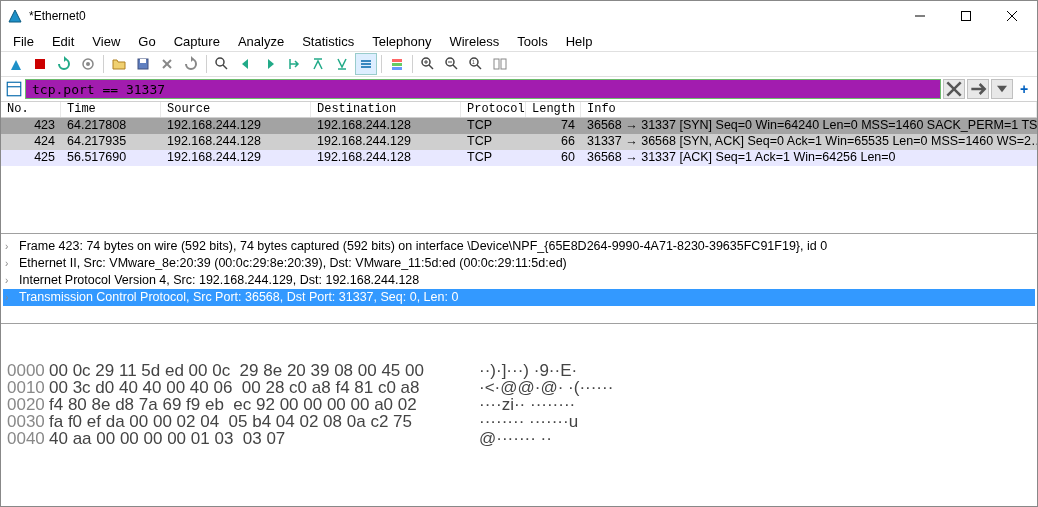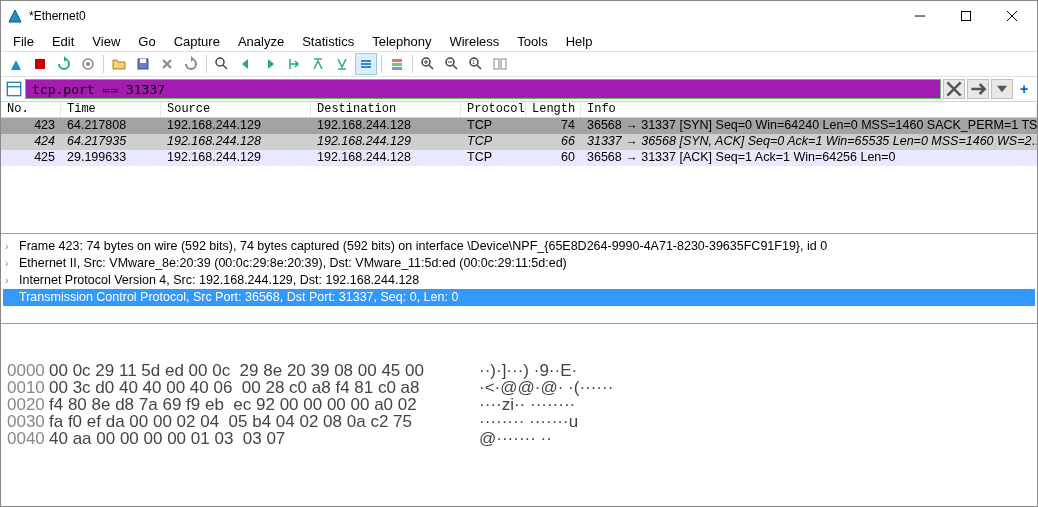--- a/index.html
+++ b/index.html
@@ -21,21 +21,21 @@
 .filterinput { flex: 1; height: 20px; background: #a21caf; border: 1px solid #6dbb6d; padding: 0 6px; font-family: Consolas, monospace; font-size: 13px; outline: none; }
 .filterbtn { width: 22px; height: 20px; display: flex; align-items: center; justify-content: center; background: #e8e8e8; border: 1px solid #c0c0c0; }
 .plusbtn { width: 18px; height: 20px; display: flex; align-items: center; justify-content: center; font-size: 14px; font-weight: bold; color: #0060c0; }
 .packetlist { height: 132px; overflow: hidden; font-family: Consolas, monospace; font-size: 12.5px; }
 .plhdr { height: 17px; display: grid; grid-template-columns: 60px 100px 150px 150px 65px 55px 1fr; background: #fff; border-bottom: 1px solid #d0d0d0; border-top: 1px solid #d0d0d0; }
 .plhdr div { padding: 0 6px; border-right: 1px solid #e8e8e8; white-space: nowrap; overflow: hidden; font-family: Liberation Mono, monospace; font-size: 12px; }
 .plrow { height: 16px; display: grid; grid-template-columns: 60px 100px 150px 150px 65px 55px 1fr; }
 .plrow div { padding: 0 6px; white-space: nowrap; overflow: hidden; }
 .plrow div:nth-child(1), .plrow div:nth-child(6) { text-align: right; }
 .plrow.sel { background: #a3a3a3; color: #000; }
-.plrow.gray { background: #cfcfcf; font-style: italic; }
+.plrow.gray { background: #cfcfcf; }
 .plrow.lav { background: #e8e8ff; }
 .details { height: 90px; border-top: 1px solid #a0a0a0; padding: 4px 2px; font-family: Consolas, monospace; font-size: 12.5px; line-height: 17px; overflow: hidden; }
 .detline { display: flex; align-items: center; padding: 0 2px; }
 .detline .chev { width: 14px; color: #888; font-size: 10px; }
 .detline.sel { background: #3399ff; color: #fff; }
 .hexpane { border-top: 1px solid #a0a0a0; padding: 4px 6px; font-family: Consolas, monospace; font-size: 17px; line-height: 17px; color: #444; white-space: pre; }
 .hexline { display: flex; }
 .hexoff { width: 42px; color: #888; }
 .hexbytes { width: 430px; }
 .hexascii { }
@@ -262,21 +262,21 @@
         <div>424</div>
         <div>64.217935</div>
         <div>192.168.244.128</div>
         <div>192.168.244.129</div>
         <div>TCP</div>
         <div>66</div>
         <div>31337 → 36568 [SYN, ACK] Seq=0 Ack=1 Win=65535 Len=0 MSS=1460 WS=2…</div>
       </div>
       <div class="plrow lav">
         <div>425</div>
-        <div>29.199633</div>
+        <div>56.517690</div>
         <div>192.168.244.129</div>
         <div>192.168.244.128</div>
         <div>TCP</div>
         <div>60</div>
         <div>36568 → 31337 [ACK] Seq=1 Ack=1 Win=64256 Len=0</div>
       </div>
     </div>
 </div>
 
 <div class="details">

